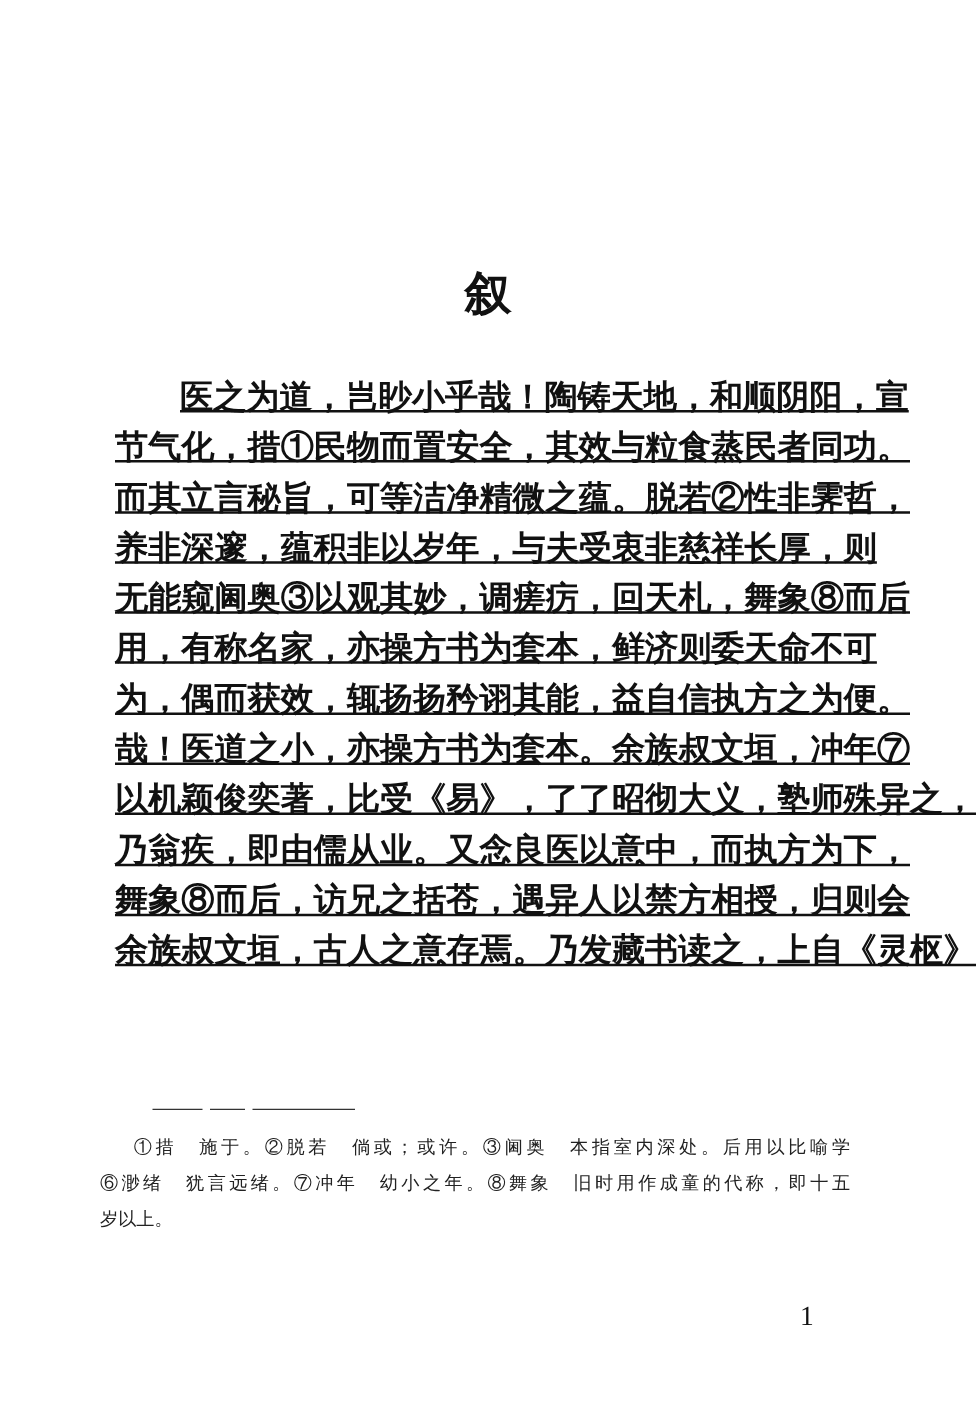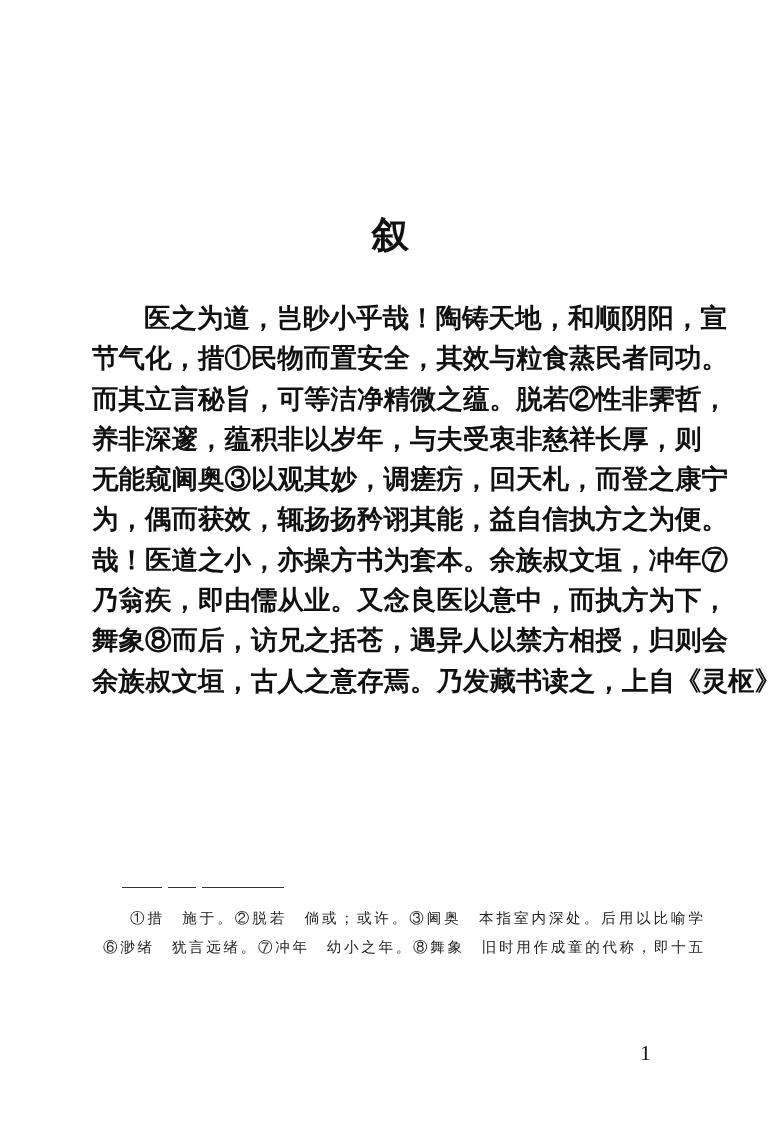--- a/index.html
+++ b/index.html
@@ -34,40 +34,41 @@
     }
     .body-line {
       height: 40.3px;
       line-height: 40px;
       font-size: 26.5px;
       font-weight: bold;
       white-space: nowrap;
       text-align: justify;
       text-align-last: justify;
       letter-spacing: 0;
+      text-decoration: underline;
     }
     .body-line.first {
       padding-left: 52px;
     }
     .separator {
       position: absolute;
       left: 122px;
       top: 887px;
       display: flex;
       gap: 6px;
       align-items: center;
     }
     .separator span {
       display: inline-block;
       height: 1px;
       background: #333;
     }
     .footnotes {
       position: absolute;
-      left: 103px;
+      left: 80px;
       top: 904px;
       width: 600px;
     }
     .fn-line {
       height: 29px;
       line-height: 29px;
       font-size: 14.5px;
       white-space: nowrap;
       color: #222;
       text-align: justify;
@@ -93,34 +94,37 @@
 
 <div>
 
   <h1 class="page-title">叙</h1>
 
   <div class="body-text">
     <div class="body-line first">医之为道，岂眇小乎哉！陶铸天地，和顺阴阳，宣</div>
     <div class="body-line">节气化，措①民物而置安全，其效与粒食蒸民者同功。</div>
     <div class="body-line">而其立言秘旨，可等洁净精微之蕴。脱若②性非霁哲，</div>
     <div class="body-line">养非深邃，蕴积非以岁年，与夫受衷非慈祥长厚，则</div>
-    <div class="body-line">无能窥阃奥③以观其妙，调瘥疠，回天札，而登之康宁</div>
+    <div class="body-line">无能窥阃奥③以观其妙，调瘥疠，回天札，舞象⑧而后</div>
+    <div class="body-line">用，有称名家，亦操方书为套本，鲜济则委天命不可</div>
     <div class="body-line">为，偶而获效，辄扬扬矜诩其能，益自信执方之为便。</div>
     <div class="body-line">哉！医道之小，亦操方书为套本。余族叔文垣，冲年⑦</div>
+    <div class="body-line">以机颖俊奕著，比受《易》，了了昭彻大义，塾师殊异之，</div>
     <div class="body-line">乃翁疾，即由儒从业。又念良医以意中，而执方为下，</div>
     <div class="body-line">舞象⑧而后，访兄之括苍，遇异人以禁方相授，归则会</div>
     <div class="body-line">余族叔文垣，古人之意存焉。乃发藏书读之，上自《灵枢》</div>
   </div>
 
   <div class="separator">
     <span style="width:40px"></span>
     <span style="width:28px"></span>
     <span style="width:82px"></span>
   </div>
 
   <div class="footnotes">
     <div class="fn-line first">①措　施于。②脱若　倘或；或许。③阃奥　本指室内深处。后用以比喻学</div>
     <div class="fn-line">⑥渺绪　犹言远绪。⑦冲年　幼小之年。⑧舞象　旧时用作成童的代称，即十五</div>
+    <div class="fn-line last">岁以上。</div>
   </div>
 
   <div class="page-number">1</div>
 
 </div>
 
 </body></html>

